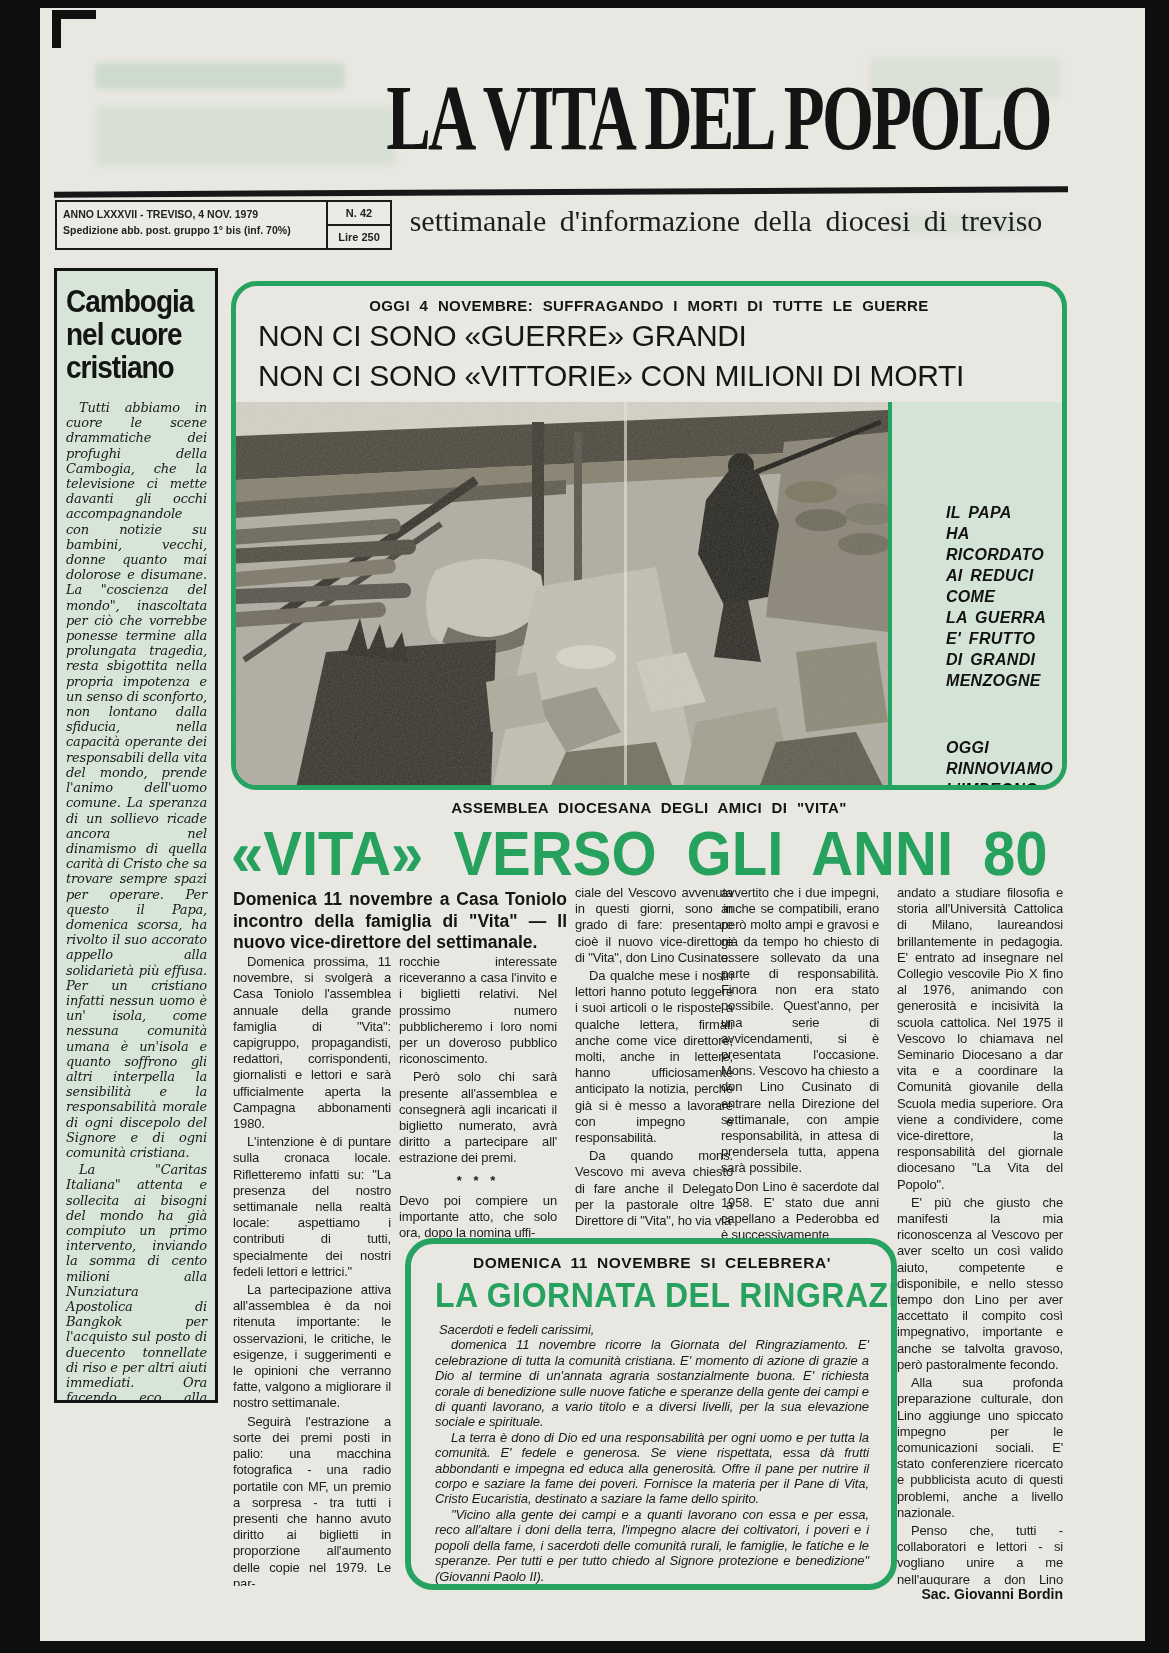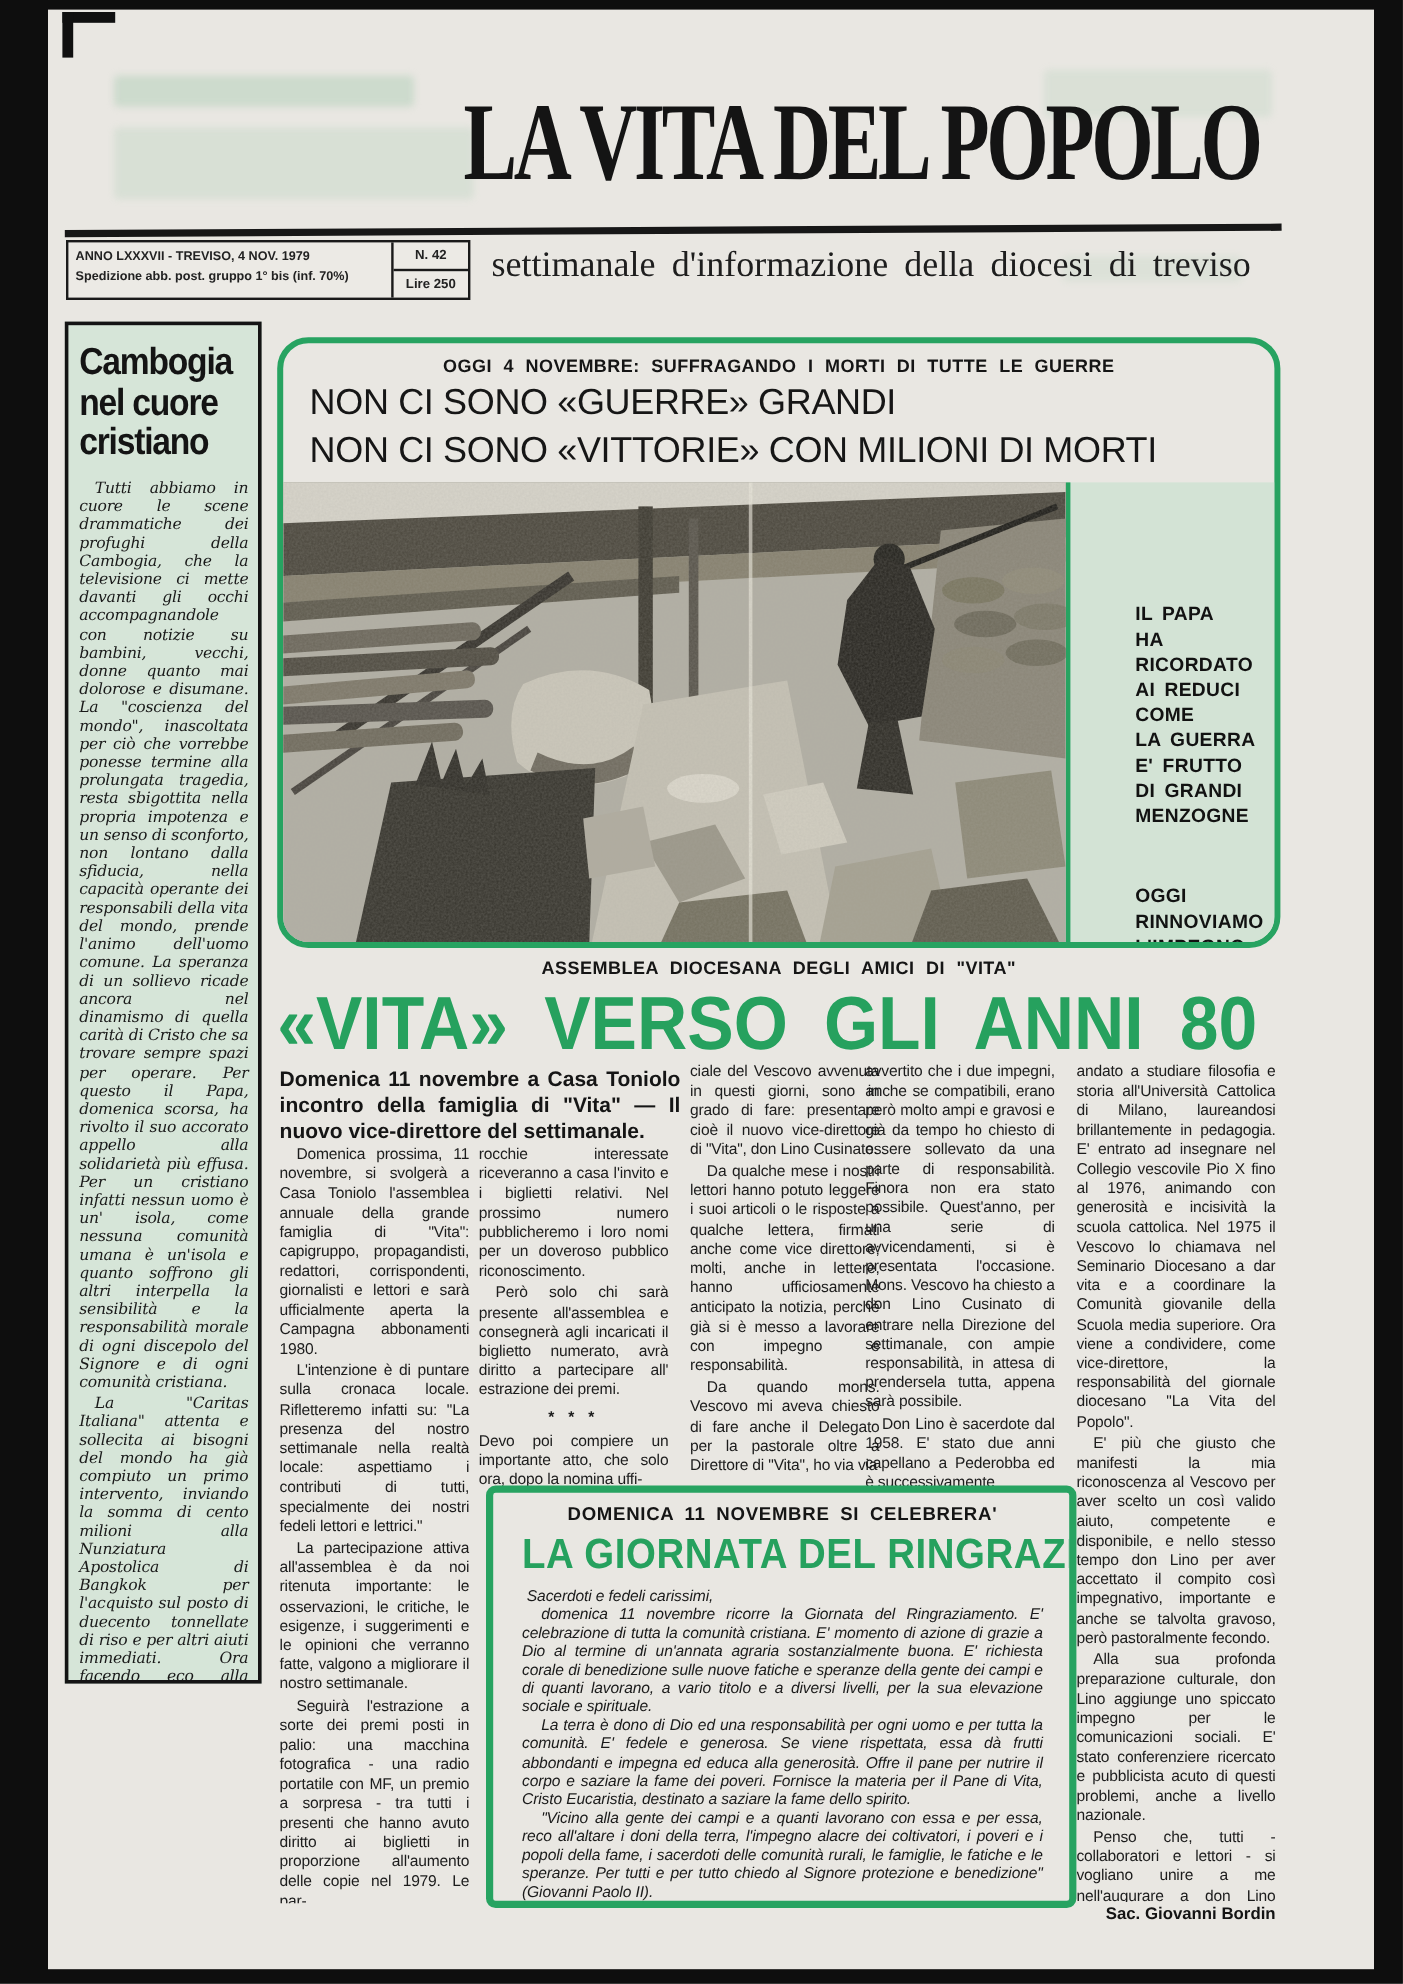--- a/index.html
+++ b/index.html
@@ -36,21 +36,21 @@
   .sidebar-body{font-family:"DejaVu Serif",serif;font-style:italic;font-size:13px;line-height:15.2px;
     color:#191919;text-align:justify;letter-spacing:-.2px;}
   .sidebar-body p{margin:0 0 2px;text-indent:13px;}
 
   
   .box1{left:191px;top:273px;width:836px;height:509px;border:5px solid #27a361;border-radius:26px;
     box-sizing:border-box;overflow:hidden;background:#e9e7e2;}
   .war-kicker{margin-top:11px;text-align:center;font-weight:bold;font-size:15px;color:#151515;
     letter-spacing:.4px;word-spacing:5px;}
   .war-headline{margin:4px 0 0 22px;font-weight:normal;font-size:30px;color:#161616;letter-spacing:-.3px;line-height:36px;}
-  .photo-row{display:flex;height:394px;margin-top:8px;}
+  .photo-row{display:flex;height:394px;margin-top:8px;font-style:italic;}
   .photo{width:652px;position:relative;background:#b5b2a8;}
   .photo svg{display:block;width:100%;height:100%;}
   .panel{flex:1;background:#d3e3d5;border-left:4px solid #27a361;padding:100px 0 0 54px;box-sizing:border-box;}
   .panel-block{font-weight:bold;font-size:16px;line-height:21px;color:#121212;white-space:pre-line;
     letter-spacing:.3px;word-spacing:3px;}
   .panel-block+.panel-block{margin-top:46px;}
 
   
   .assembly-kicker{left:191px;top:791px;width:836px;text-align:center;font-weight:bold;font-size:15px;
     color:#151515;letter-spacing:.4px;word-spacing:5px;}
@@ -64,21 +64,21 @@
   .col.cont p:first-child{text-indent:0;}
   .col-1{left:193px;top:946px;height:632px;}
   .col-2{left:359px;top:946px;height:288px;}
   .col-3{left:535px;top:877px;height:356px;}
   .col-4{left:681px;top:877px;height:362px;}
   .col-5{left:857px;top:877px;width:166px;height:700px;}
   .stars{text-align:center;font-weight:bold;margin:4px 0;letter-spacing:4px;}
   .bordin{left:840px;top:1578px;width:183px;text-align:right;font-weight:bold;font-size:14px;color:#141414;}
 
   
-  .box2{left:365px;top:1230px;width:492px;height:352px;border:6px solid #27a361;border-radius:8px;
+  .box2{left:365px;top:1230px;width:492px;height:352px;border:6px solid #27a361;border-radius:28px;
     box-sizing:border-box;overflow:hidden;padding:10px 22px 0 24px;background:#e9e7e2;}
   .thanks-kicker{text-align:center;font-weight:bold;font-size:15.5px;color:#151515;letter-spacing:.6px;word-spacing:4px;}
   .thanks-title{text-align:center;font-weight:bold;font-size:32px;color:#26a15e;letter-spacing:.5px;
     margin:3px 0 10px;transform:scale(1,1.1);transform-origin:center top;white-space:nowrap;}
   .thanks-body{font-style:italic;font-size:13px;line-height:15.4px;color:#1a1a1a;text-align:justify;letter-spacing:-.1px;}
   .thanks-body p{margin:0;text-indent:16px;}
   .thanks-body p:first-child{text-indent:4px;}
   .thanks-sign{font-weight:bold;font-size:15.5px;color:#141414;text-align:center;margin-top:4px;
     transform:translateX(62px);}
 </style>

